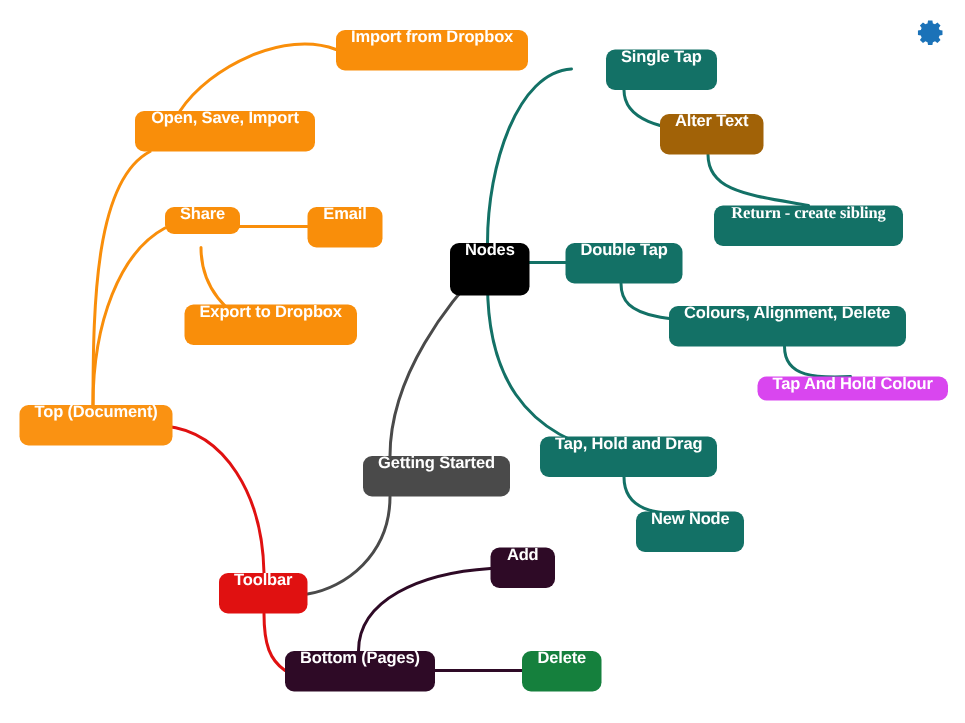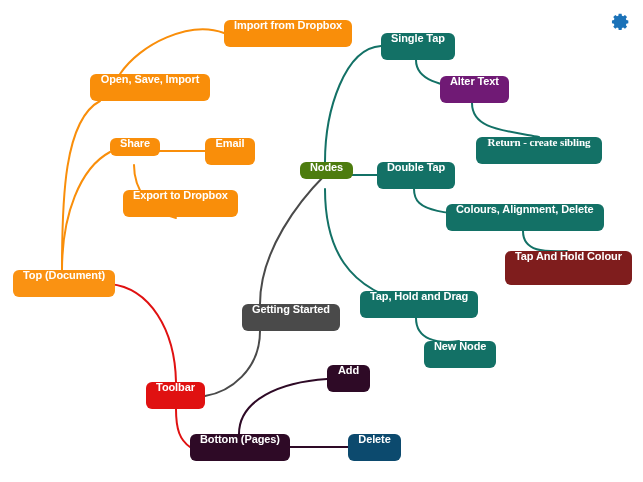--- a/index.html
+++ b/index.html
@@ -85,63 +85,63 @@
       </div>
       <div class="node" style="left: 224px; top: 20px; min-width: 120px; height: 27px; background: rgb(249, 142, 10);">
         <span>Import from Dropbox</span>
       </div>
       <div class="node" style="left: 110px; top: 138px; min-width: 48px; height: 18px; background: rgb(249, 142, 10);">
         <span>Share</span>
       </div>
       <div class="node" style="left: 205px; top: 138px; min-width: 50px; height: 27px; background: rgb(249, 142, 10);">
         <span>Email</span>
       </div>
-      <div class="node" style="left: 123px; top: 190px; min-width: 107px; height: 27px; background: rgb(249, 142, 10);">
+      <div class="node" style="left: 123px; top: 203px; min-width: 107px; height: 27px; background: rgb(249, 142, 10);">
         <span>Export to Dropbox</span>
       </div>
-      <div class="node" style="left: 300px; top: 162px; min-width: 50px; height: 17px; background: #4d7c0f;">
+      <div class="node" style="left: 300px; top: 162px; min-width: 50px; height: 35px; background: #000000;">
         <span>Nodes</span>
       </div>
-      <div class="node" style="left: 381px; top: 33px; min-width: 71px; height: 27px; background: rgb(19, 113, 102);">
+      <div class="node" style="left: 404px; top: 33px; min-width: 71px; height: 27px; background: rgb(19, 113, 102);">
         <span>Single Tap</span>
       </div>
-      <div class="node" style="left: 440px; top: 76px; min-width: 65px; height: 27px; background: #701a75;">
+      <div class="node" style="left: 440px; top: 76px; min-width: 65px; height: 27px; background: #a16207;">
         <span>Alter Text</span>
       </div>
       <div class="node" style="left: 476px; top: 137px; min-width: 126px; height: 27px; background: rgb(19, 113, 102); font-family: Liberation Serif, serif;">
         <span>Return - create sibling</span>
       </div>
       <div class="node" style="left: 377px; top: 162px; min-width: 75px; height: 27px; background: rgb(19, 113, 102);">
         <span>Double Tap</span>
       </div>
       <div class="node" style="left: 446px; top: 204px; min-width: 154px; height: 27px; background: rgb(19, 113, 102);">
         <span>Colours, Alignment, Delete</span>
       </div>
-      <div class="node" style="left: 505px; top: 251px; min-width: 125px; height: 34px; background: #7f1d1d;">
+      <div class="node" style="left: 505px; top: 251px; min-width: 125px; height: 16px; background: #d946ef;">
         <span>Tap And Hold Colour</span>
       </div>
       <div class="node" style="left: 360px; top: 291px; min-width: 113px; height: 27px; background: rgb(19, 113, 102);">
         <span>Tap, Hold and Drag</span>
       </div>
       <div class="node" style="left: 424px; top: 341px; min-width: 71px; height: 27px; background: rgb(19, 113, 102);">
         <span>New Node</span>
       </div>
       <div class="node" style="left: 213px; top: 304px; min-width: 94px; height: 27px; background: rgb(74, 74, 74); margin-left: 29px;">
         <span>Getting Started</span>
       </div>
       <div class="node" style="left: 146px; top: 382px; min-width: 59px; height: 27px; background: rgb(224, 17, 17);">
         <span>Toolbar</span>
       </div>
       <div class="node" style="left: 190px; top: 434px; min-width: 98px; height: 27px; background: rgb(46, 10, 38);">
         <span>Bottom (Pages)</span>
       </div>
       <div class="node" style="left: 327px; top: 365px; min-width: 43px; height: 27px; background: rgb(46, 10, 38);">
         <span>Add</span>
       </div>
-      <div class="node" style="left: 348px; top: 434px; min-width: 53px; height: 27px; background: #0c4a6e;">
+      <div class="node" style="left: 348px; top: 434px; min-width: 53px; height: 27px; background: #15803d;">
         <span>Delete</span>
       </div>
     </div>
 
   <div id="gear-icon">
     <svg viewBox="0 0 24 24" width="26" height="26" xmlns="http://www.w3.org/2000/svg">
       <path id="gear-path" fill="#1b72b8" d="M12 8.2a3.8 3.8 0 1 0 0 7.6 3.8 3.8 0 0 0 0-7.6zm0 5.9a2.1 2.1 0 1 1 0-4.2 2.1 2.1 0 0 1 0 4.2z"></path>
       <path id="gear-body" fill="#1b72b8" d="M20.6 13.6l-1.8-.3a6.9 6.9 0 0 0-.5-1.3l1.1-1.5-1.9-1.9-1.5 1.1c-.4-.2-.9-.4-1.3-.5l-.3-1.8h-2.7l-.3 1.8c-.5.1-.9.3-1.3.5L8.6 8.6 6.7 10.5l1.1 1.5c-.2.4-.4.8-.5 1.3l-1.8.3v2.7l1.8.3c.1.5.3.9.5 1.3l-1.1 1.5 1.9 1.9 1.5-1.1c.4.2.8.4 1.3.5l.3 1.8h2.7l.3-1.8c.5-.1.9-.3 1.3-.5l1.5 1.1 1.9-1.9-1.1-1.5c.2-.4.4-.8.5-1.3l1.8-.3v-2.7z" transform="translate(0,-4)"></path>
     </svg>
   </div>

